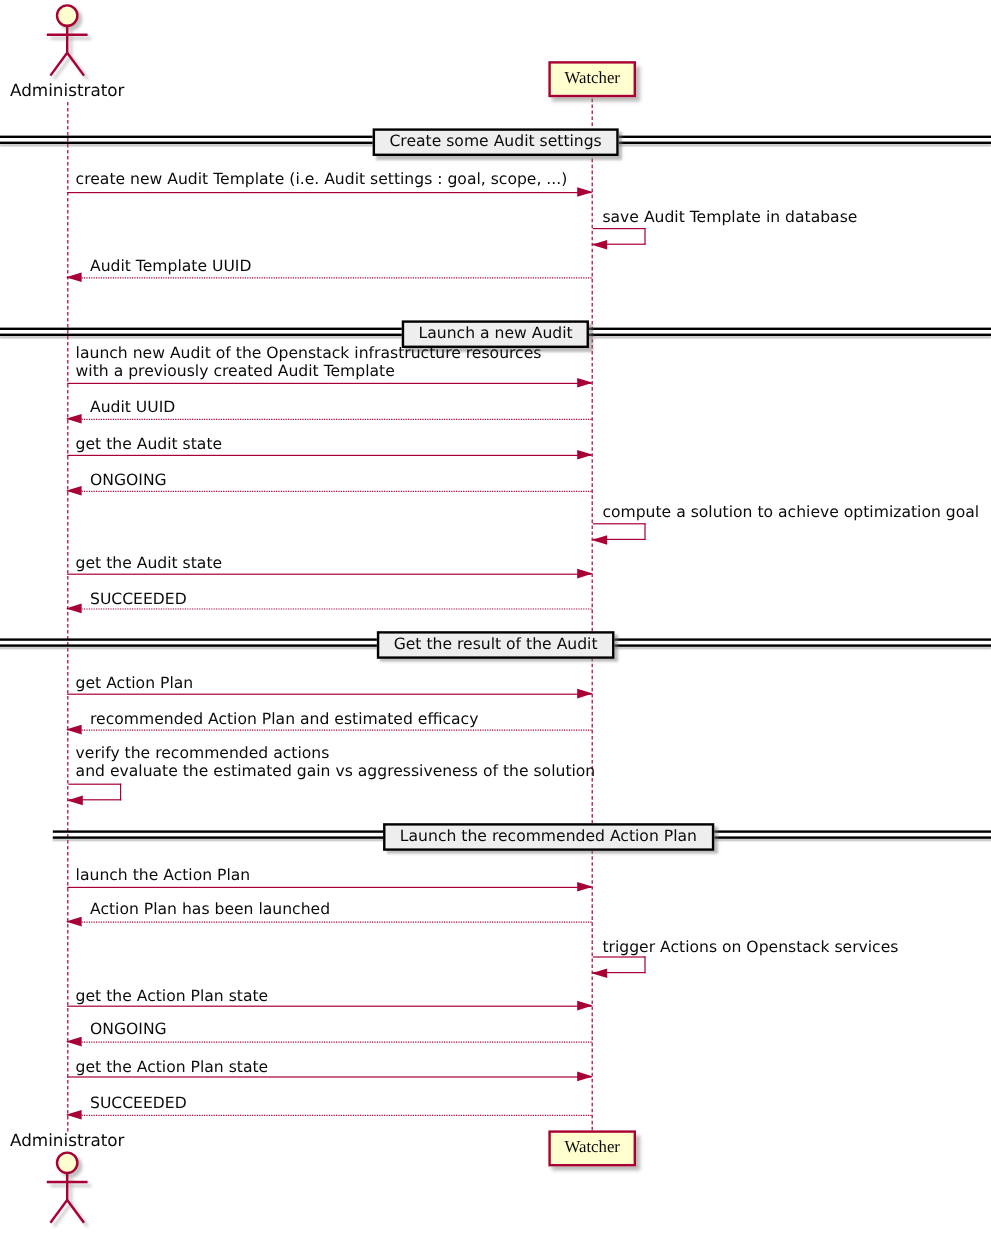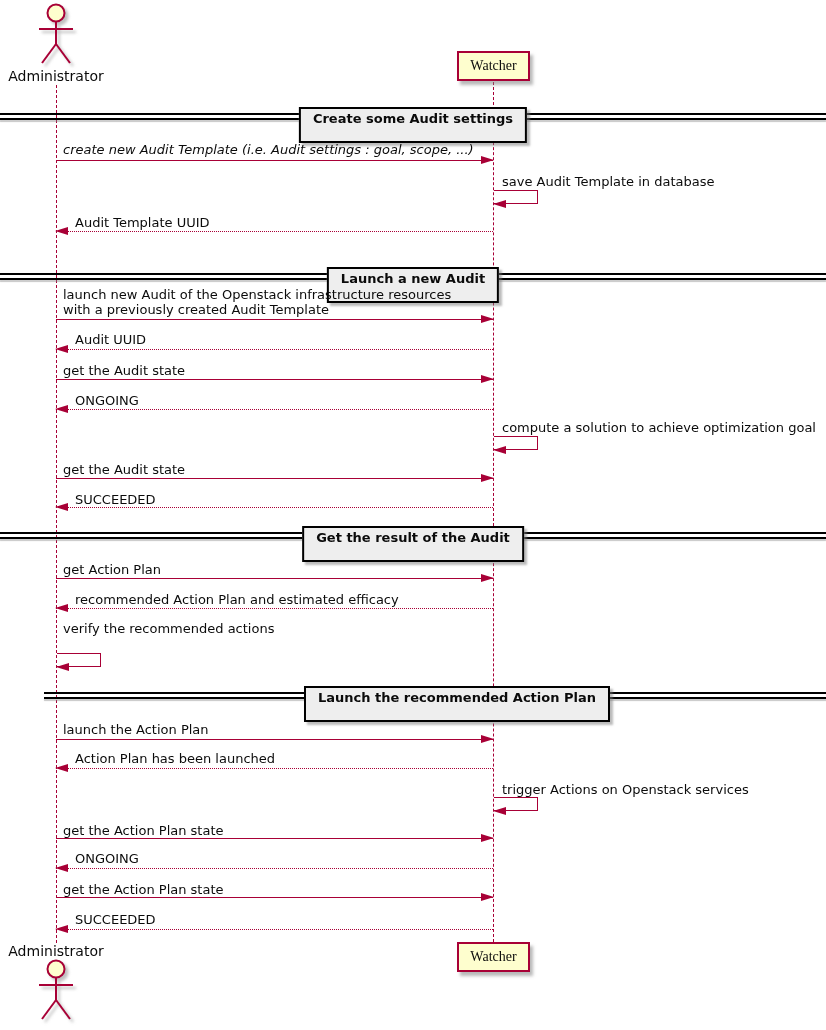--- a/index.html
+++ b/index.html
@@ -23,23 +23,23 @@
     font-family:Liberation Serif, serif;
   }
   .actor-figure{position:absolute;filter:drop-shadow(3px 3px 1.5px rgba(130,130,130,0.5));}
   .actor-label{position:absolute;transform:translateX(-50%);font-size:14px;white-space:nowrap;}
   .divider{position:absolute;left:0;width:100%;height:23px;}
   .dline{position:absolute;left:0;right:0;height:2px;background:#000;}
   .dline.l1{top:6px;}
   .dline.l2{top:11px;box-shadow:0 2px 1px rgba(130,130,130,0.45);}
   .dbox{
     position:absolute;left:50%;top:0;transform:translateX(-50%);
-    height:36px;line-height:19px;box-sizing:border-box;padding:0 12px;
+    height:23px;line-height:19px;box-sizing:border-box;padding:0 12px;
     background:var(--divider_fill);border:2px solid #000;
-    font-weight:bold;font-size:13px;white-space:nowrap;
+    font-weight:normal;font-size:13px;white-space:nowrap;
     box-shadow:3px 3px 2px rgba(120,120,120,0.5);
   }
   .mlabel{position:absolute;font-size:13px;white-space:nowrap;color:#0b0b0b;}
   .arrow{position:absolute;height:9px;}
   .arrow::before{content:"";position:absolute;left:0;right:0;top:4px;border-top:1px solid var(--accent);}
   .arrow.dotted::before{border-top:1px dotted var(--accent);}
   .arrow.to-right::after{
     content:"";position:absolute;right:-1px;top:0;width:0;height:0;
     border-top:4.5px solid transparent;border-bottom:4.5px solid transparent;
     border-left:13px solid var(--accent);
@@ -79,21 +79,21 @@
   <div class="pbox" style="left:457px;top:51px;">
     <span>Watcher</span>
   </div>
 
   <div class="divider" style="top:107px;">
     <div class="dline l1"></div>
     <div class="dline l2"></div>
     <div class="dbox">Create some Audit settings</div>
   </div>
 
-  <div class="mlabel" style="left:63px;top:142px;font-style:italic;">create new Audit Template (i.e. Audit settings : goal, scope, ...)</div>
+  <div class="mlabel" style="left:63px;top:142px;">create new Audit Template (i.e. Audit settings : goal, scope, ...)</div>
   <div class="arrow to-right" style="left:56px;top:156px;width:437px;"></div>
 
   <div class="mlabel" style="left:502px;top:174px;">save Audit Template in database</div>
   <div class="self-loop" style="left:494px;top:190px;"></div>
 
   <div class="mlabel" style="left:75px;top:215px;">Audit Template UUID</div>
   <div class="arrow dotted to-left" style="left:56px;top:227px;width:437px;"></div>
 
   <div class="divider" style="top:251px;margin-top:16px;">
     <div class="dline l1"></div>
@@ -129,20 +129,21 @@
     <div class="dbox">Get the result of the Audit</div>
   </div>
 
   <div class="mlabel" style="left:63px;top:562px;">get Action Plan</div>
   <div class="arrow to-right" style="left:56px;top:574px;width:437px;"></div>
 
   <div class="mlabel" style="left:75px;top:592px;">recommended Action Plan and estimated efficacy</div>
   <div class="arrow dotted to-left" style="left:56px;top:604px;width:437px;"></div>
 
   <div class="mlabel" style="left:63px;top:621px;">verify the recommended actions</div>
+  <div class="mlabel" style="left:63px;top:636px;">and evaluate the estimated gain vs aggressiveness of the solution</div>
   <div class="self-loop" style="left:57px;top:653px;"></div>
 
   <div class="divider" style="top:686px;margin-left:44px;">
     <div class="dline l1"></div>
     <div class="dline l2"></div>
     <div class="dbox">Launch the recommended Action Plan</div>
   </div>
 
   <div class="mlabel" style="left:63px;top:722px;">launch the Action Plan</div>
   <div class="arrow to-right" style="left:56px;top:735px;width:437px;"></div>

